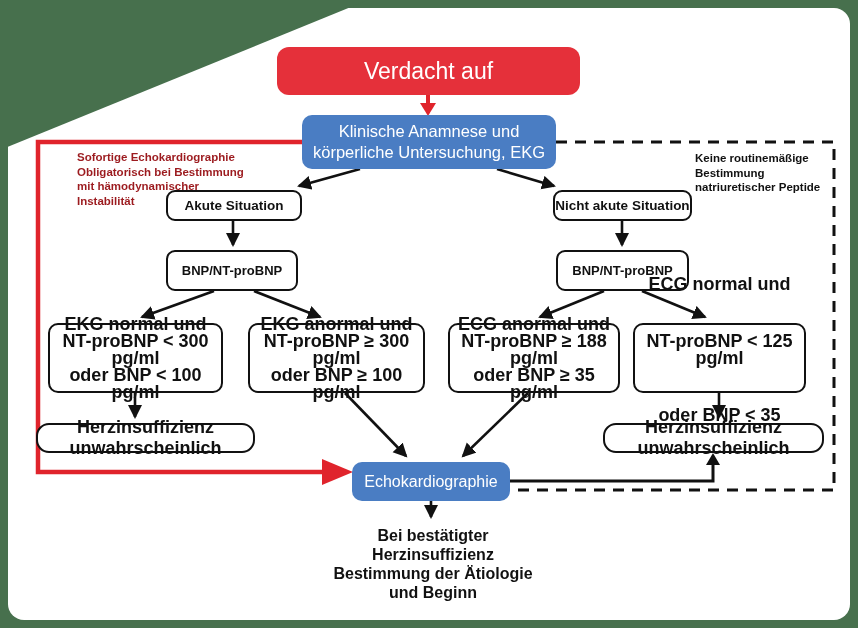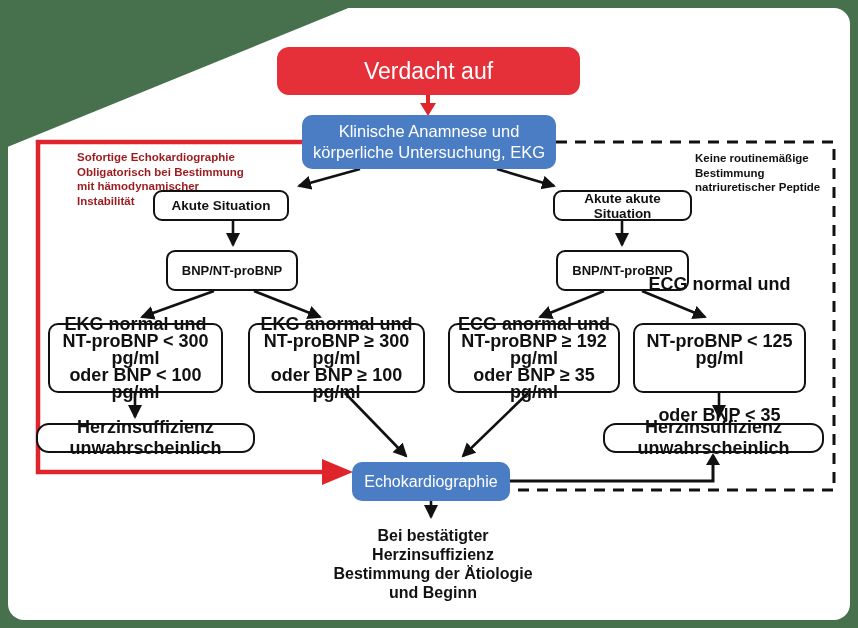--- a/index.html
+++ b/index.html
@@ -21,21 +21,21 @@
   .node{
     position:absolute;z-index:3;box-sizing:border-box;
     display:flex;flex-direction:column;align-items:center;justify-content:center;
     text-align:center;font-weight:bold;color:#111;
   }
   .rbox{background:#e5303a;border-radius:12px;color:#fff;font-weight:normal;}
   .bbox{background:#4a7dc3;border-radius:10px;color:#fff;font-weight:normal;}
   .wbox{background:#fff;border:2.5px solid #111;}
   #verdacht{left:277px;top:47px;width:303px;height:48px;font-size:23px;}
   #anamnese{left:302px;top:115px;width:254px;height:54px;font-size:16.5px;line-height:21px;}
-  #akute{left:153px;top:190px;width:136px;height:31px;font-size:13.5px;border-radius:9px;}
+  #akute{left:166px;top:190px;width:136px;height:31px;font-size:13.5px;border-radius:9px;}
   #nicht-akute{left:553px;top:190px;width:139px;height:31px;font-size:13.5px;border-radius:9px;}
   #bnp-l{left:166px;top:250px;width:132px;height:41px;font-size:13px;border-radius:9px;}
   #bnp-r{left:556px;top:250px;width:133px;height:41px;font-size:13px;border-radius:9px;}
   .crit{width:175px;height:70px;top:323px;font-size:18px;line-height:17px;border-radius:10px;}
   #crit-l1{left:48px;}
   #crit-l2{left:248px;width:177px;}
   #crit-r1{left:448px;width:172px;}
   #crit-r2{left:633px;width:173px;gap:40px;}
   .hf{top:423px;height:30px;font-size:18px;border-radius:13px;}
   #hf-l{left:36px;width:219px;}
@@ -95,21 +95,21 @@
   <div id="anamnese" class="node bbox">
     <span>Klinische Anamnese und</span>
     <span>körperliche Untersuchung, EKG</span>
   </div>
 
   <div id="akute" class="node wbox">
     <span>Akute Situation</span>
   </div>
 
   <div id="nicht-akute" class="node wbox">
-    <span>Akute akute Situation</span>
+    <span>Nicht akute Situation</span>
   </div>
 
   <div id="bnp-l" class="node wbox">
     <span>BNP/NT-proBNP</span>
   </div>
 
   <div id="bnp-r" class="node wbox">
     <span>BNP/NT-proBNP</span>
   </div>
 
@@ -120,21 +120,21 @@
   </div>
 
   <div id="crit-l2" class="node wbox crit">
     <span>EKG anormal und</span>
     <span>NT-proBNP ≥ 300 pg/ml</span>
     <span>oder BNP ≥ 100 pg/ml</span>
   </div>
 
   <div id="crit-r1" class="node wbox crit">
     <span>ECG anormal und</span>
-    <span>NT-proBNP ≥ 192 pg/ml</span>
+    <span>NT-proBNP ≥ 188 pg/ml</span>
     <span>oder BNP ≥ 35 pg/ml</span>
   </div>
 
   <div id="crit-r2" class="node wbox crit">
     <span>ECG normal und</span>
     <span>NT-proBNP &lt; 125 pg/ml</span>
     <span>oder BNP &lt; 35 pg/ml</span>
   </div>
 
   <div id="hf-l" class="node wbox hf">

